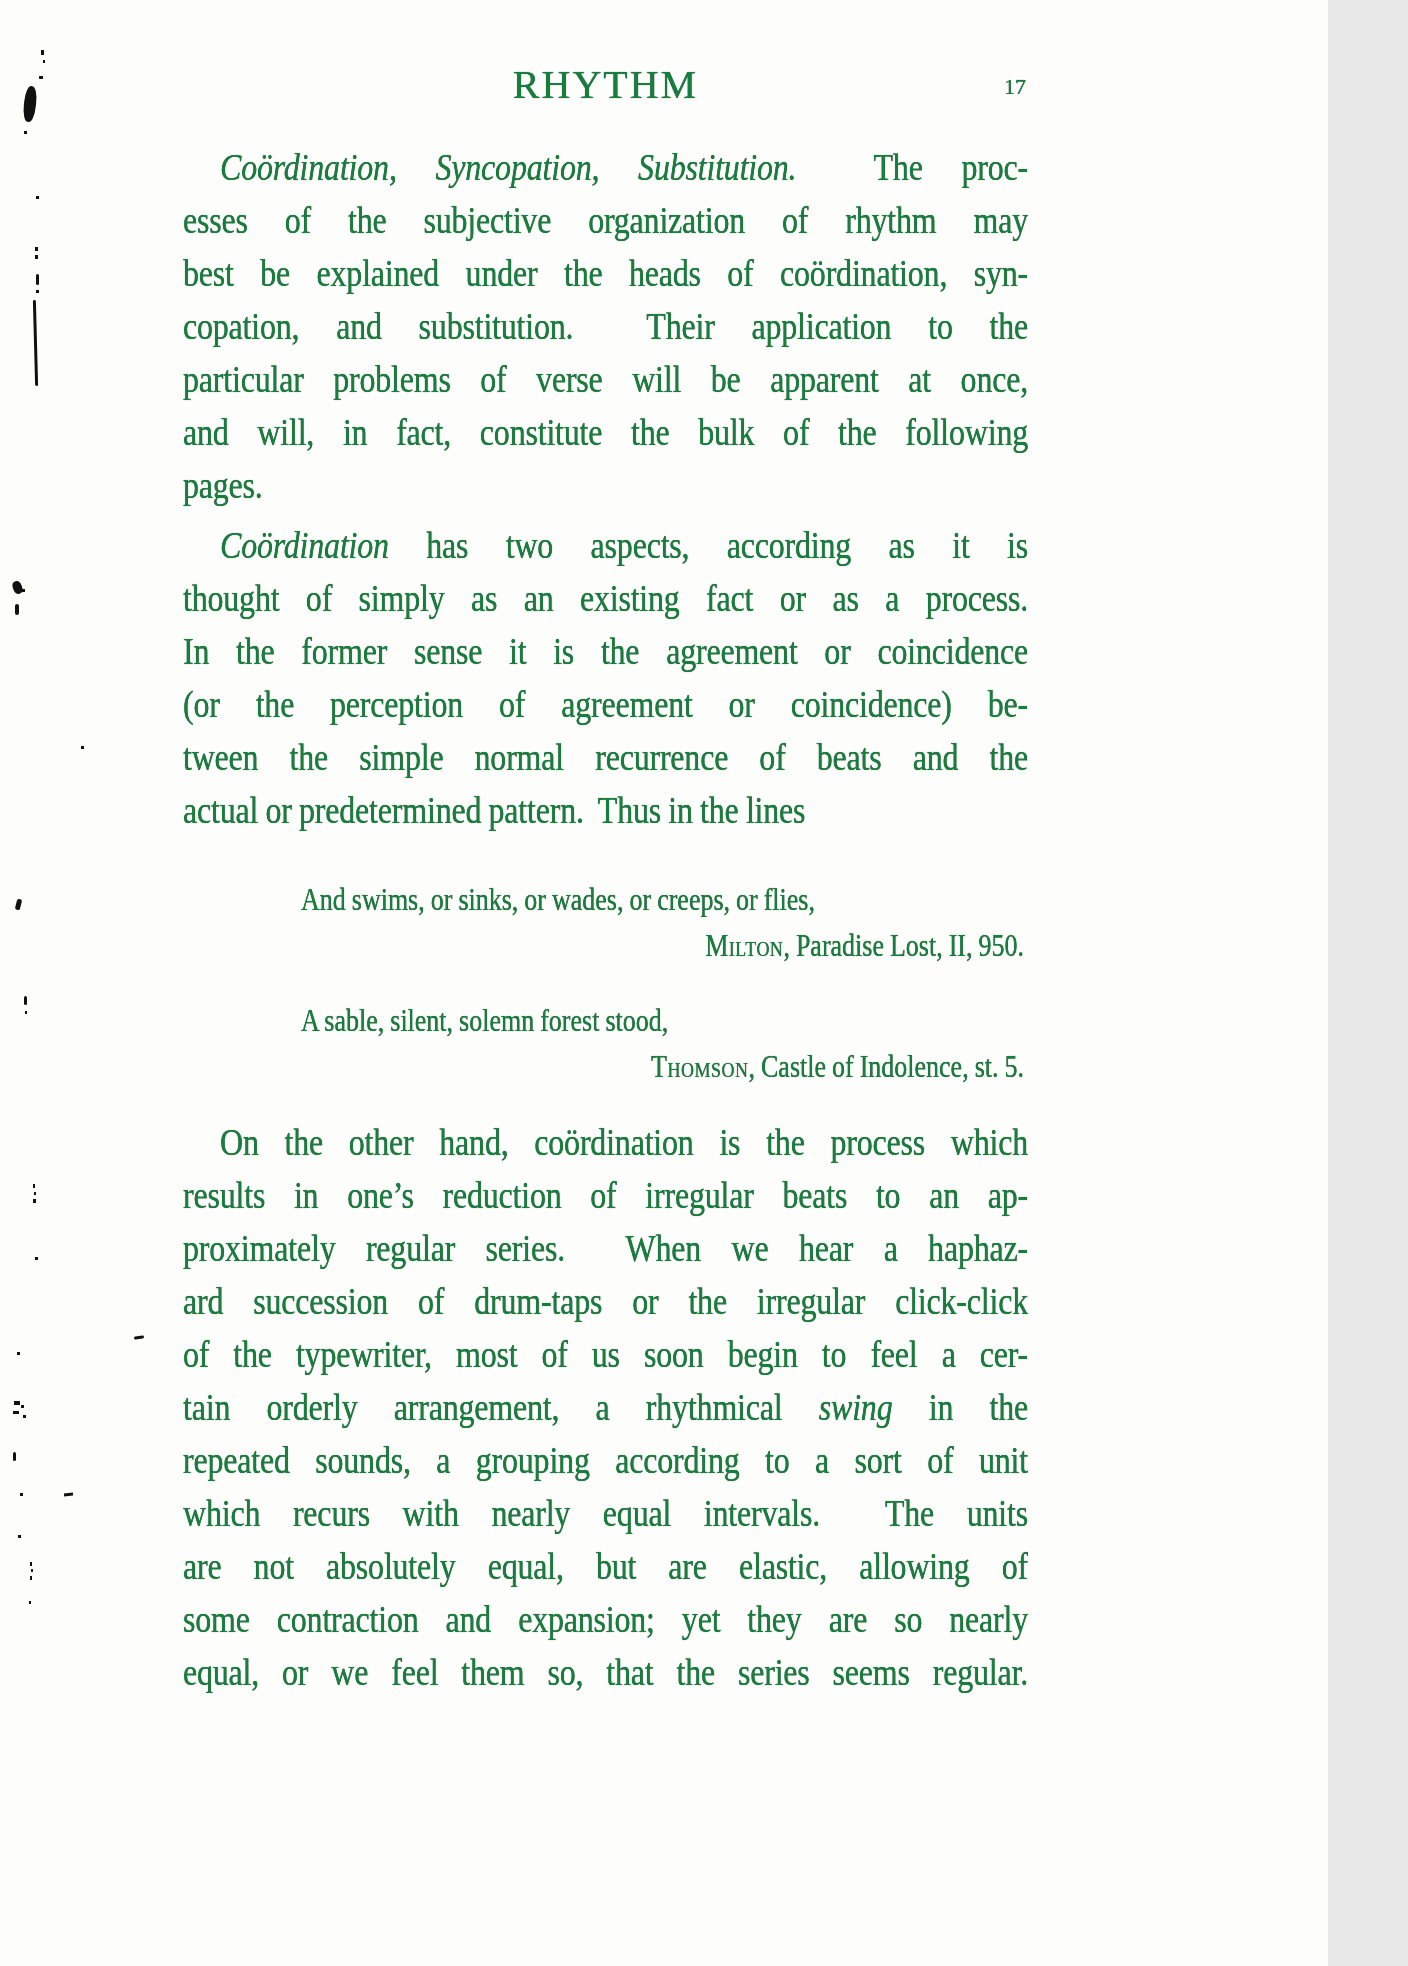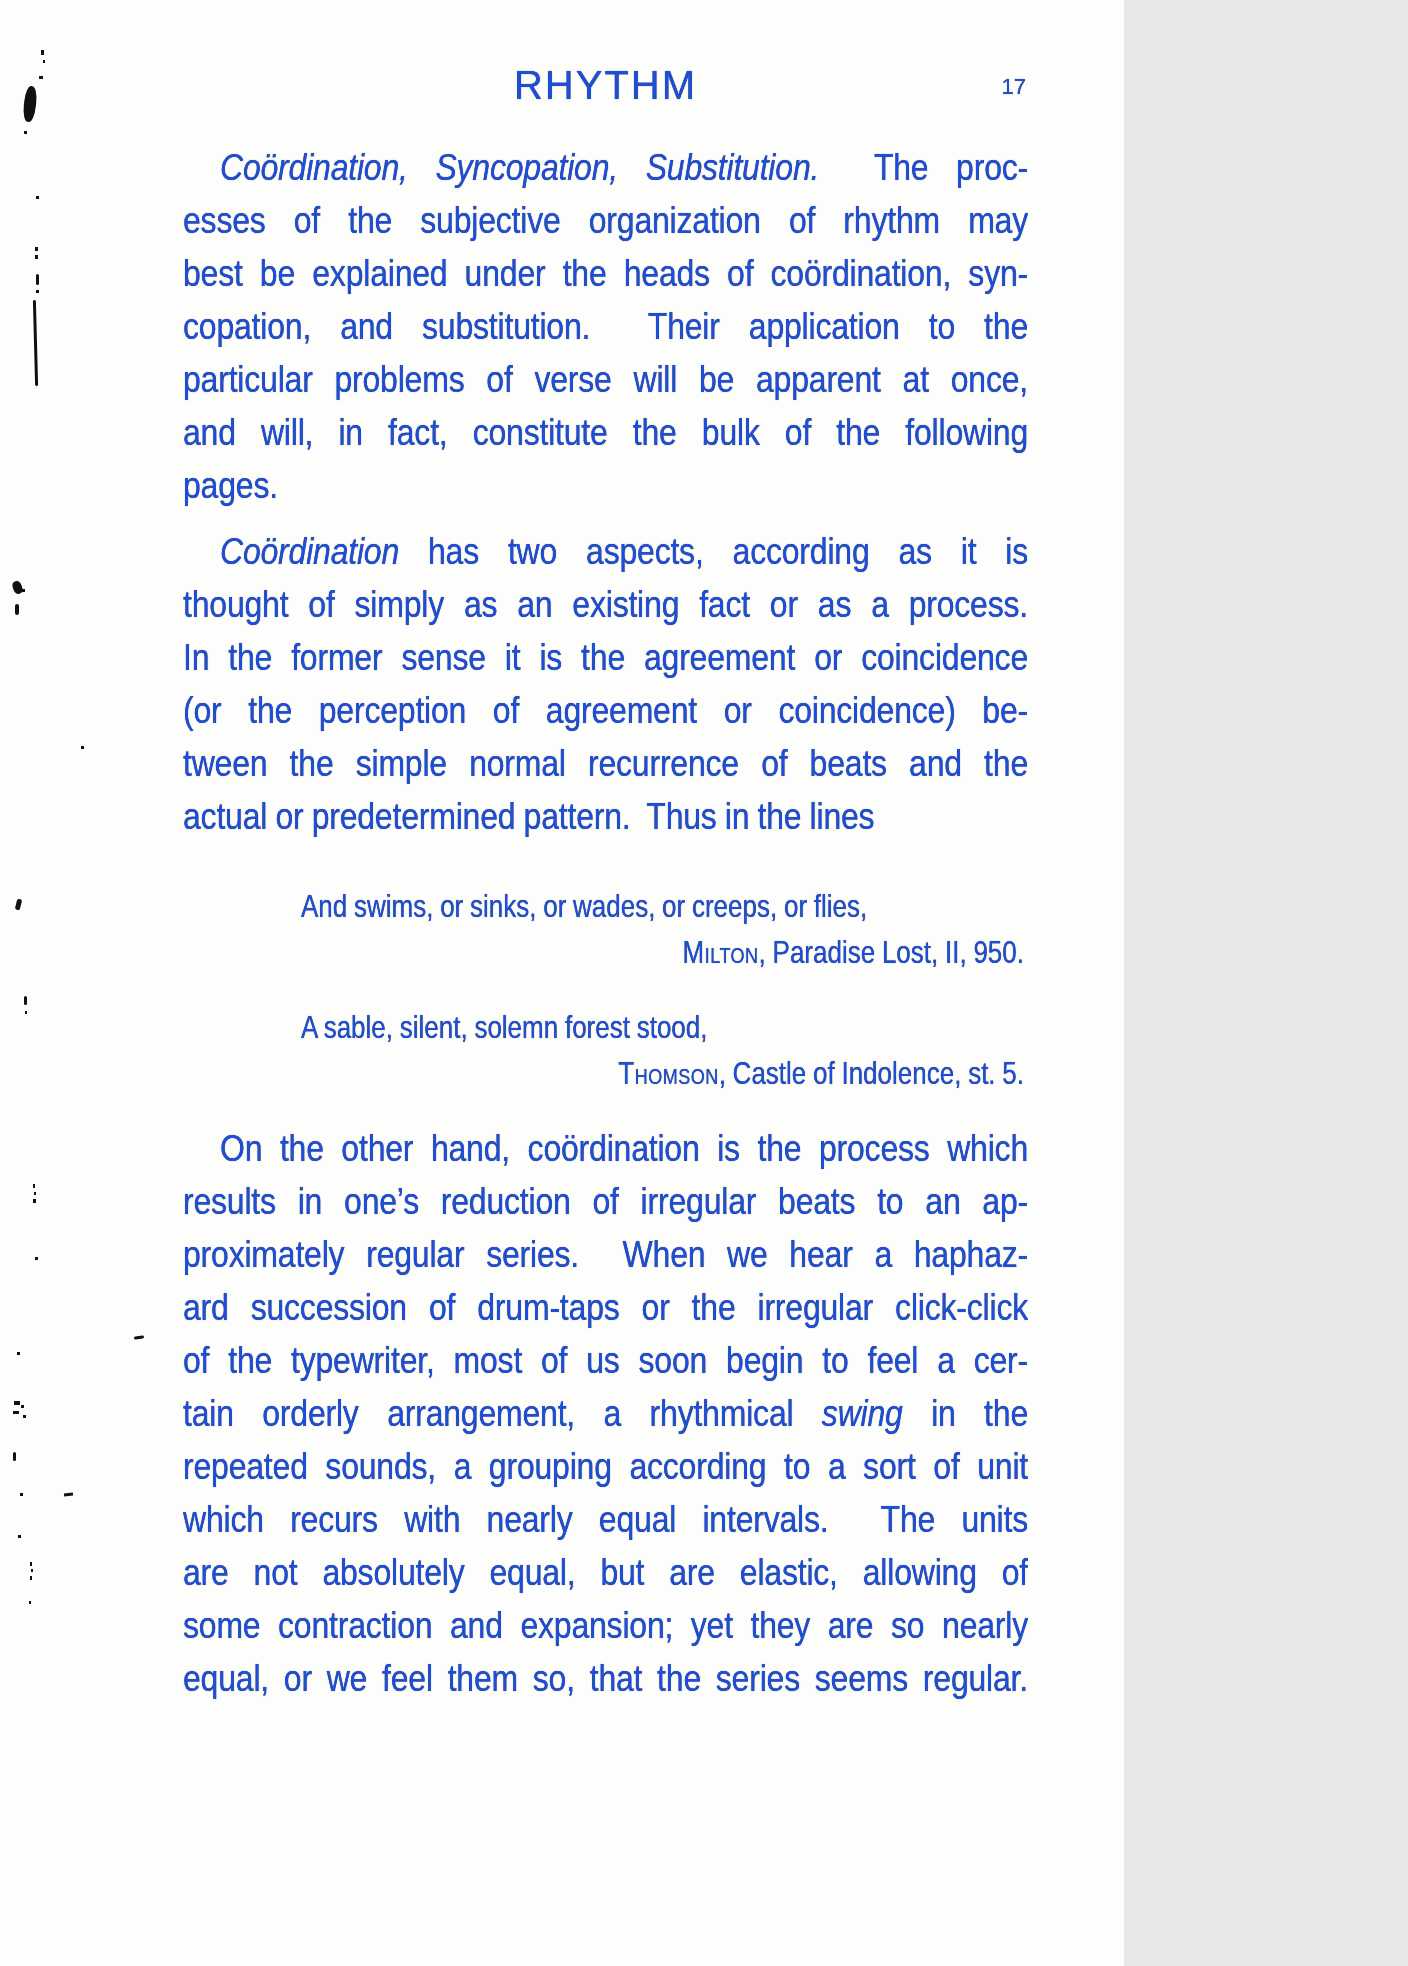--- a/index.html
+++ b/index.html
@@ -1,35 +1,35 @@
 <!DOCTYPE html>
 <html><head>
 <meta charset="utf-8">
 <style>
   html,body { margin:0; padding:0; background:#e8e8e8; }
   .page {
     position:relative;
-    width:1124px; height:1966px;
+    width:1328px; height:1966px;
     background:#fdfdfc;
     overflow:hidden;
-    font-family:Liberation Sans, sans-serif;
-    color:#1d4ed8;
+    font-family:Liberation Serif, serif;
+    color:#15803d;
   }
   .text-block { position:absolute; left:183px; top:62px; width:845px; }
   .header { position:relative; height:46px; }
   .title {
     text-align:center; font-size:40px; line-height:46px;
     letter-spacing:2px; text-shadow:0 0 0.8px rgba(10,10,10,0.9);
   }
   .pagenum {
     position:absolute; right:2px; top:4px;
     font-size:22px; line-height:42px; text-shadow:0 0 0.8px rgba(10,10,10,0.9);
   }
   .body { margin-top:34px; }
-  .block + .block { margin-top:13px; }
+  .block + .block { margin-top:7px; }
   .block.verse-quote { margin-top:40px; }
   .block.verse-quote + .block.verse-quote { margin-top:29px; }
   .block.verse-quote + .block.paragraph { margin-top:26px; }
   .line {
     position:relative; height:53px; line-height:53px;
     font-size:32px; letter-spacing:-0.2px; word-spacing:-0.5px;
     overflow:hidden;
     transform:scaleY(1.18); transform-origin:50% 55%;
     text-shadow:0 0 0.7px rgba(10,10,10,0.85);
   }

